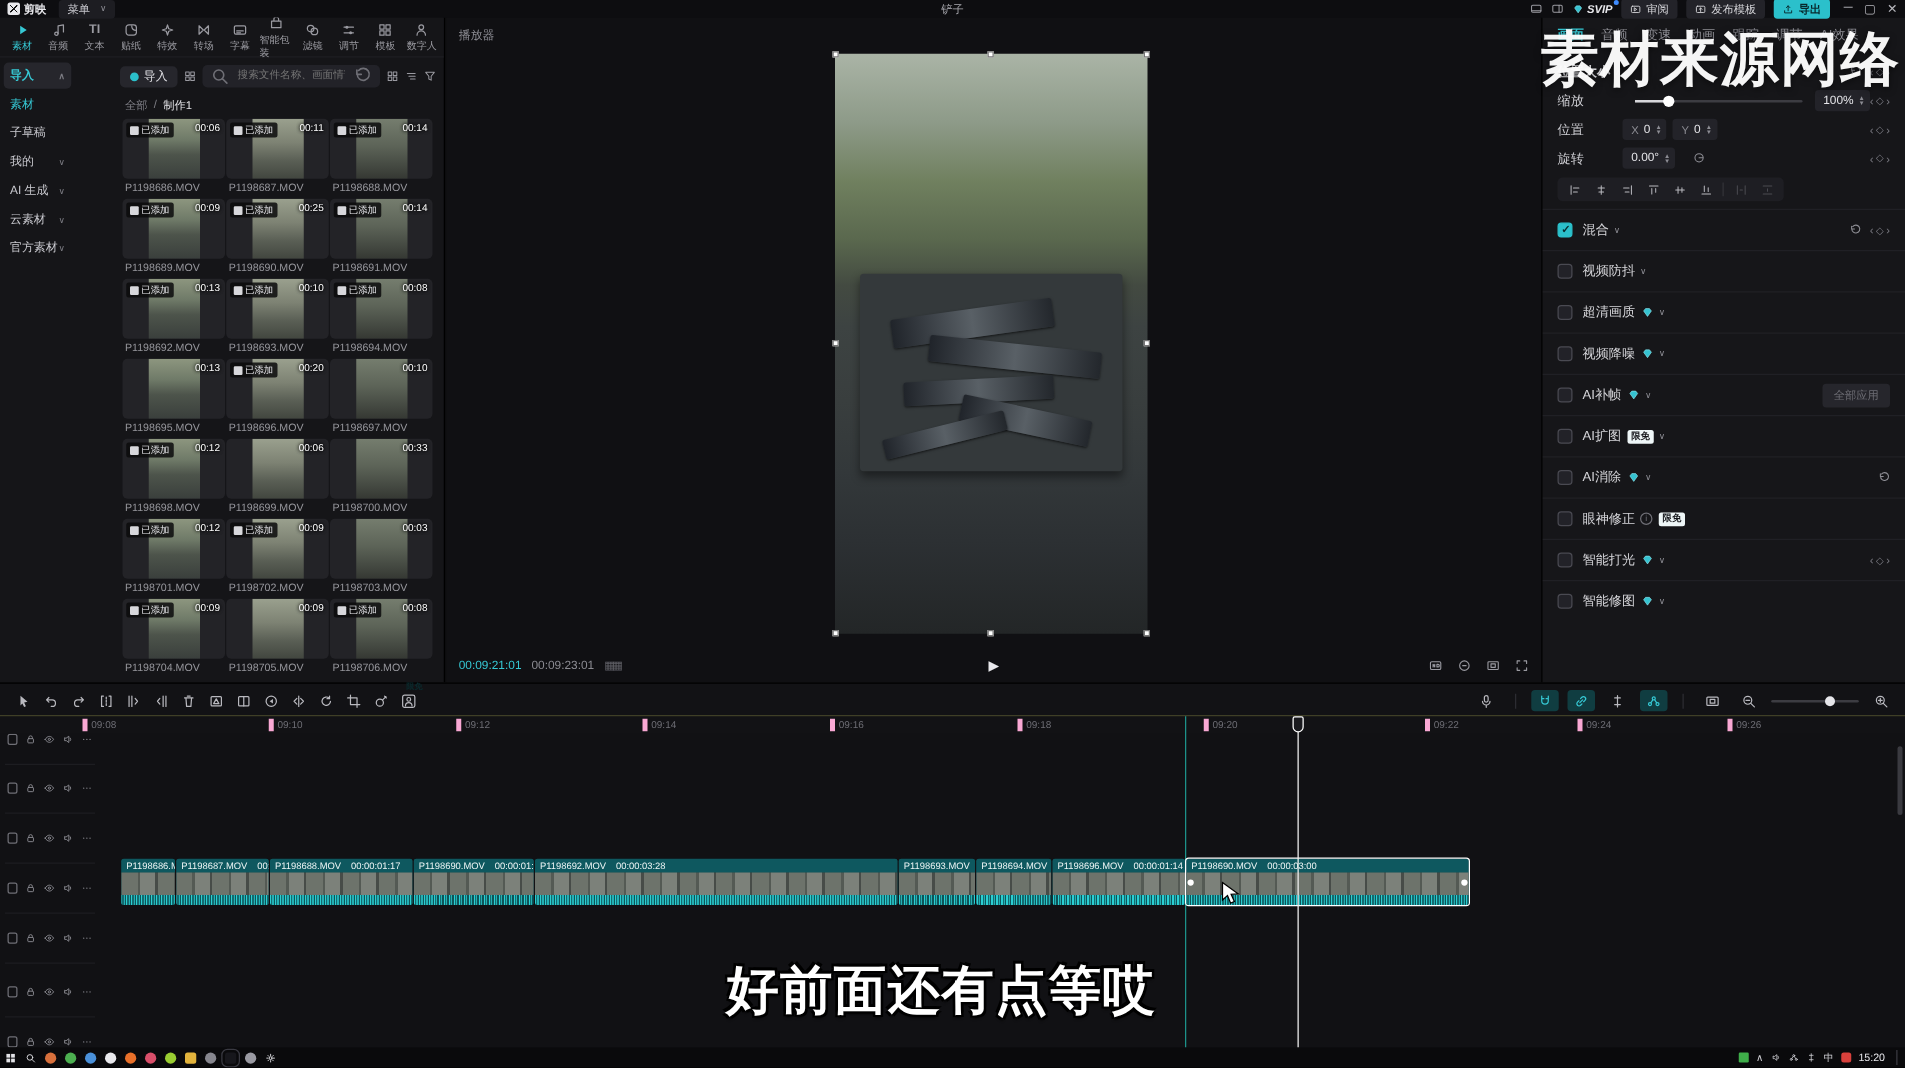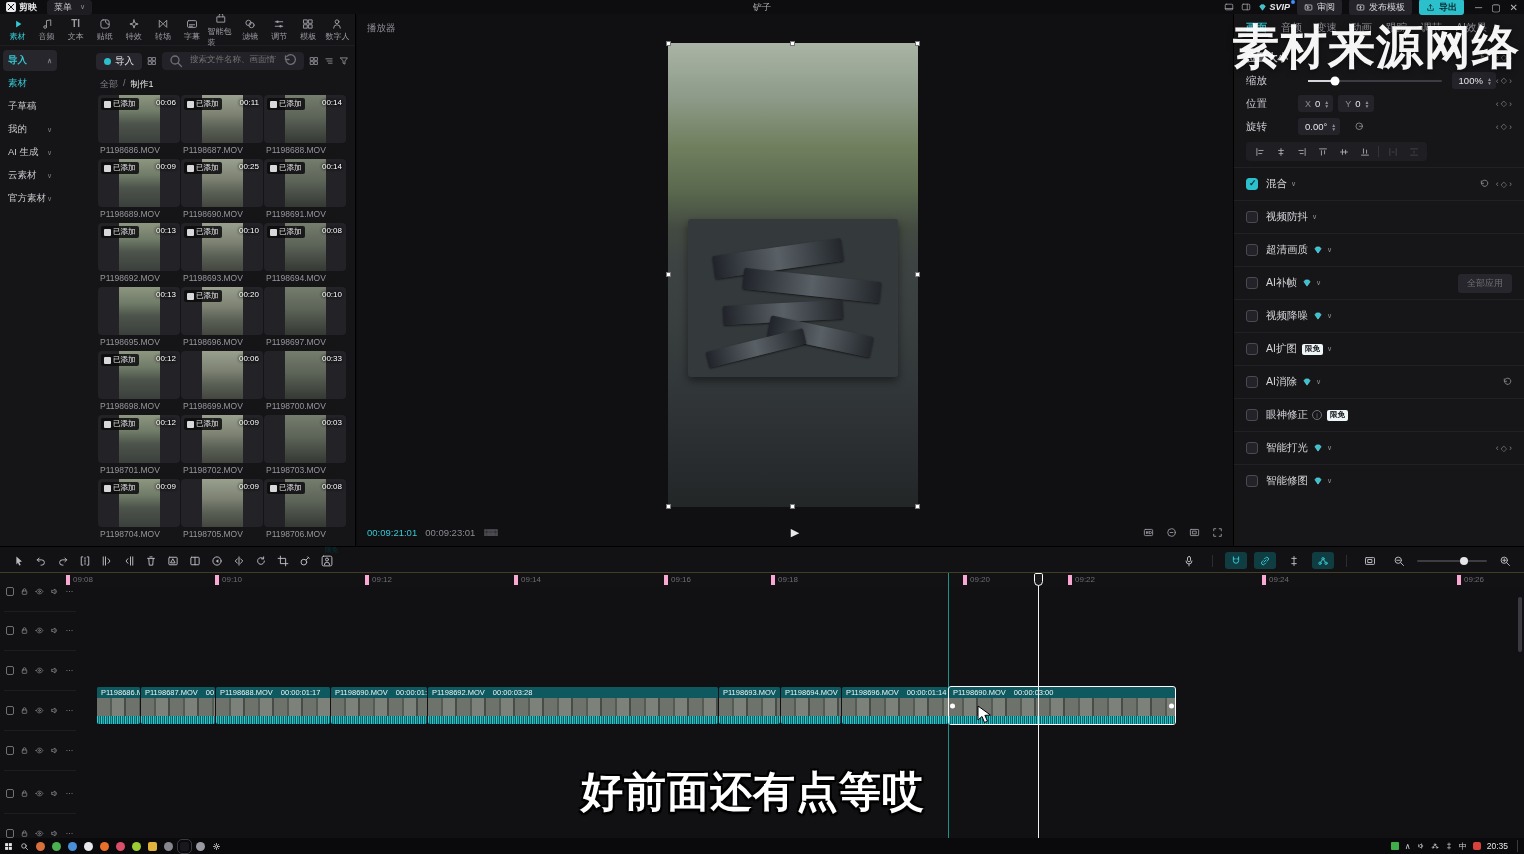--- a/index.html
+++ b/index.html
@@ -905,50 +905,50 @@
         <span class="caret-s">∨</span>
         <span class="rt">
           
           
           
         </span>
       </div>
 
       <div class="sec">
         <span class="chk"></span>
-        <span class="lbl2">AI补帧</span>
+        <span class="lbl2">视频降噪</span>
 
         <span class="ic vip">
           <svg viewBox="0 0 16 16" width="1em" height="1em">
             <path d="M3 6l2.5-3h5L13 6l-5 7z" fill="#35c3d1" stroke="#8fe6ee" stroke-width="0.8"></path>
           </svg>
         </span>
 
         <span class="caret-s">∨</span>
         <span class="rt">
-          <span class="applybtn">全部应用</span>
-
+          
+          
+          
         </span>
       </div>
 
       <div class="sec">
         <span class="chk"></span>
-        <span class="lbl2">视频降噪</span>
+        <span class="lbl2">AI补帧</span>
 
         <span class="ic vip">
           <svg viewBox="0 0 16 16" width="1em" height="1em">
             <path d="M3 6l2.5-3h5L13 6l-5 7z" fill="#35c3d1" stroke="#8fe6ee" stroke-width="0.8"></path>
           </svg>
         </span>
 
         <span class="caret-s">∨</span>
         <span class="rt">
-          
-          
-          
+          <span class="applybtn">全部应用</span>
+
         </span>
       </div>
 
       <div class="sec">
         <span class="chk"></span>
         <span class="lbl2">AI扩图</span>
 
         <span class="freebadge">限免</span>
         <span class="caret-s">∨</span>
         <span class="rt">
@@ -1190,29 +1190,29 @@
         <span class="rlab" style="left: 66px;">09:08</span>
 
         <span class="rlab" style="left: 215px;">09:10</span>
 
         <span class="rlab" style="left: 365px;">09:12</span>
 
         <span class="rlab" style="left: 514px;">09:14</span>
 
         <span class="rlab" style="left: 664px;">09:16</span>
 
-        <span class="rlab" style="left: 771px;">09:18</span>
+        <span class="rlab" style="left: 814px;">09:18</span>
 
         <span class="rlab" style="left: 963px;">09:20</span>
 
-        <span class="rlab" style="left: 1068px;">09:22</span>
+        <span class="rlab" style="left: 1140px;">09:22</span>
 
         <span class="rlab" style="left: 1262px;">09:24</span>
 
-        <span class="rlab" style="left: 1457px;">09:26</span>
+        <span class="rlab" style="left: 1382px;">09:26</span>
 
     </div>
 
     <div class="tracks">
 
         <div class="trow" style="top: -15px;">
           <span class="tbadge"></span>
           <span class="ic">
             <svg viewBox="0 0 16 16" width="1em" height="1em" fill="none" stroke="currentColor" stroke-width="1.3" stroke-linecap="round" stroke-linejoin="round">
               <rect x="4" y="7" width="8" height="6" rx="1"></rect>
@@ -1583,18 +1583,18 @@
             <path d="M7 6.5L5 9.5M9 6.5l2 3"></path>
           </svg>
         </span>
       <span class="ic">
           <svg viewBox="0 0 16 16" width="1em" height="1em" fill="none" stroke="currentColor" stroke-width="1.3" stroke-linecap="round" stroke-linejoin="round">
             <path d="M8 2v12M5 4.5h6M5 11.5h6"></path>
           </svg>
         </span>
       <span>中</span>
       <span style="width:8px;height:8px;background:#d8413c;border-radius:2px;"></span>
-      <span class="tk-time">20:35</span>
+      <span class="tk-time">15:20</span>
       <span class="tk-edge"></span>
     </div>
   </div>
 
 </div>
 
 </body></html>

